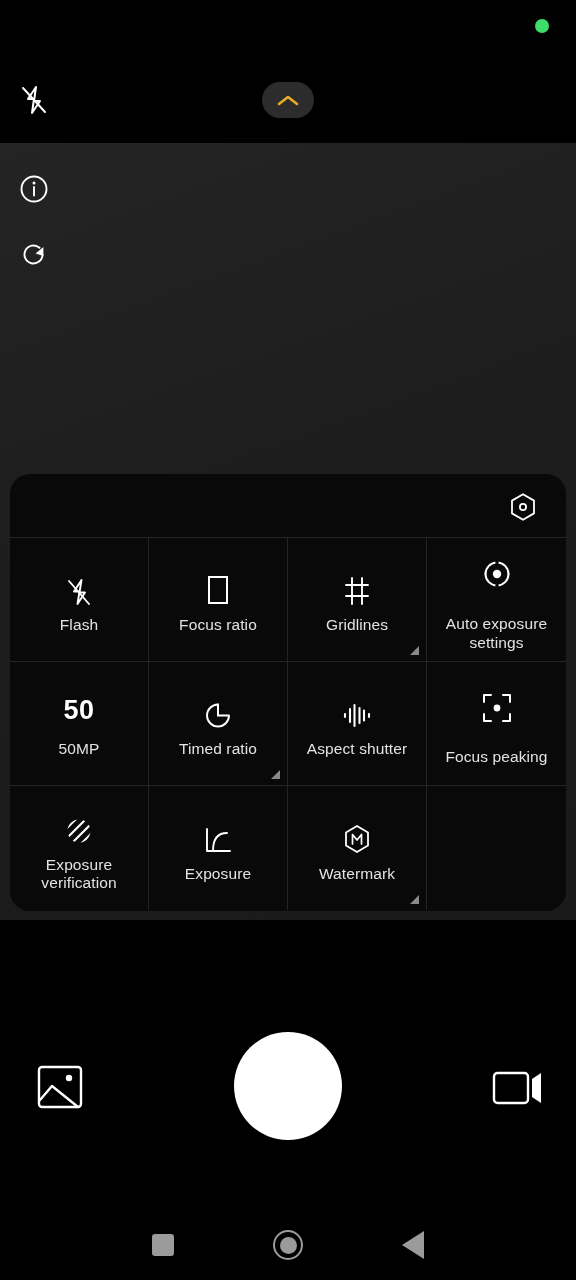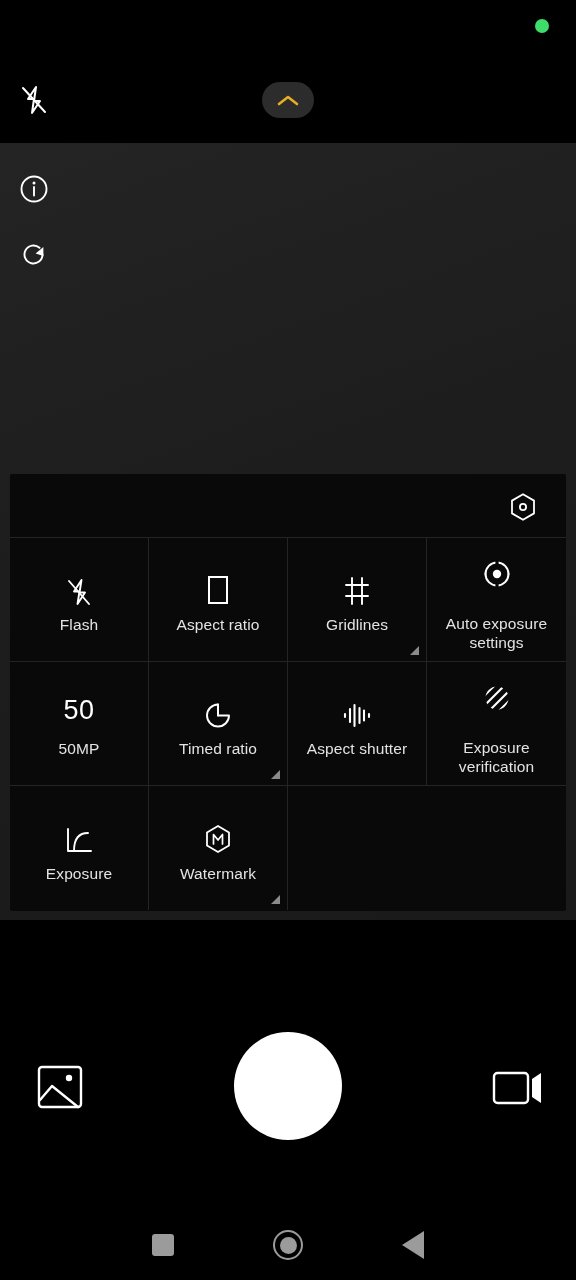--- a/index.html
+++ b/index.html
@@ -42,21 +42,21 @@
     position:absolute; left:15px; top:27px;
     display:flex; flex-direction:column; gap:29px;
   }
   .vf-icon { width:37px; height:37px; display:flex; align-items:center; justify-content:center; }
 
   
   .settings-panel {
     position:absolute; left:10px; top:474px;
     width:556px; height:437px;
     background:#090909;
-    border-radius:2px;
+    border-radius:20px;
     overflow:hidden;
   }
   .panel-header {
     position:relative; height:64px;
     border-bottom:1px solid #242424;
   }
   .panel-gear {
     position:absolute; right:26px; top:16px;
     width:34px; height:34px;
     display:flex; align-items:center; justify-content:center;
@@ -75,21 +75,21 @@
   .grid > .cell:nth-child(n+9) { border-bottom:none; }
   .cell-icon {
     height:44px; display:flex; align-items:flex-end; justify-content:center;
     margin-bottom:8px;
   }
   .cell-label {
     font-size:15.5px; color:#e3e3e3; line-height:1.18;
     text-align:center; letter-spacing:.1px;
   }
   .num-icon {
-    font-size:27px; color:#fff; font-weight:400; line-height:44px;
+    font-size:27px; color:#fff; font-weight:700; line-height:44px;
     letter-spacing:.5px;
   }
   .corner-tri {
     position:absolute; right:7px; bottom:6px;
     width:0; height:0;
     border-left:9px solid transparent;
     border-bottom:9px solid #8a8a8a;
   }
 
   
@@ -199,21 +199,21 @@
         </div>
         <div class="cell-label">Flash</div>
       </div>
 
       <div class="cell">
         <div class="cell-icon">
           <svg width="26" height="34" viewBox="0 0 26 34" fill="none" stroke="#ffffff" stroke-width="2">
             <rect x="4" y="3" width="18" height="26"></rect>
           </svg>
         </div>
-        <div class="cell-label">Aspect ratio</div>
+        <div class="cell-label">Focus ratio</div>
       </div>
 
       <div class="cell">
         <div class="cell-icon">
           <svg width="32" height="34" viewBox="0 0 32 34" fill="none" stroke="#ffffff" stroke-width="1.9" stroke-linecap="round">
             <line x1="5" y1="11" x2="27" y2="11"></line>
             <line x1="5" y1="22" x2="27" y2="22"></line>
             <line x1="11" y1="4" x2="11" y2="30"></line>
             <line x1="21" y1="4" x2="21" y2="30"></line>
           </svg>
@@ -261,20 +261,32 @@
             <line x1="10" y1="11" x2="10" y2="24"></line>
             <line x1="14.5" y1="7" x2="14.5" y2="28"></line>
             <line x1="19.5" y1="10" x2="19.5" y2="25"></line>
             <line x1="24" y1="12.5" x2="24" y2="22.5"></line>
             <line x1="29" y1="16" x2="29" y2="19"></line>
           </svg>
         </div>
         <div class="cell-label">Aspect shutter</div>
       </div>
 
+      <div class="cell">
+        <div class="cell-icon">
+          <svg width="32" height="32" viewBox="0 0 32 32" fill="none" stroke="#ffffff" stroke-width="2" stroke-linecap="round" stroke-linejoin="round">
+            <polyline points="3,10 3,3 10,3"></polyline>
+            <polyline points="22,3 29,3 29,10"></polyline>
+            <polyline points="29,22 29,29 22,29"></polyline>
+            <polyline points="10,29 3,29 3,22"></polyline>
+            <circle cx="16" cy="16" r="3.4" fill="#ffffff" stroke="none"></circle>
+          </svg>
+        </div>
+        <div class="cell-label">Focus peaking</div>
+      </div>
 
       <div class="cell">
         <div class="cell-icon">
           <svg width="34" height="32" viewBox="0 0 34 32" fill="none">
             <defs>
               <clipPath id="zebraClip">
                   <circle cx="17" cy="15" r="11.5"></circle>
                 </clipPath>
             </defs>
             <g clip-path="url(#zebraClip)" stroke="#ffffff" stroke-width="2.2" stroke-linecap="round">

